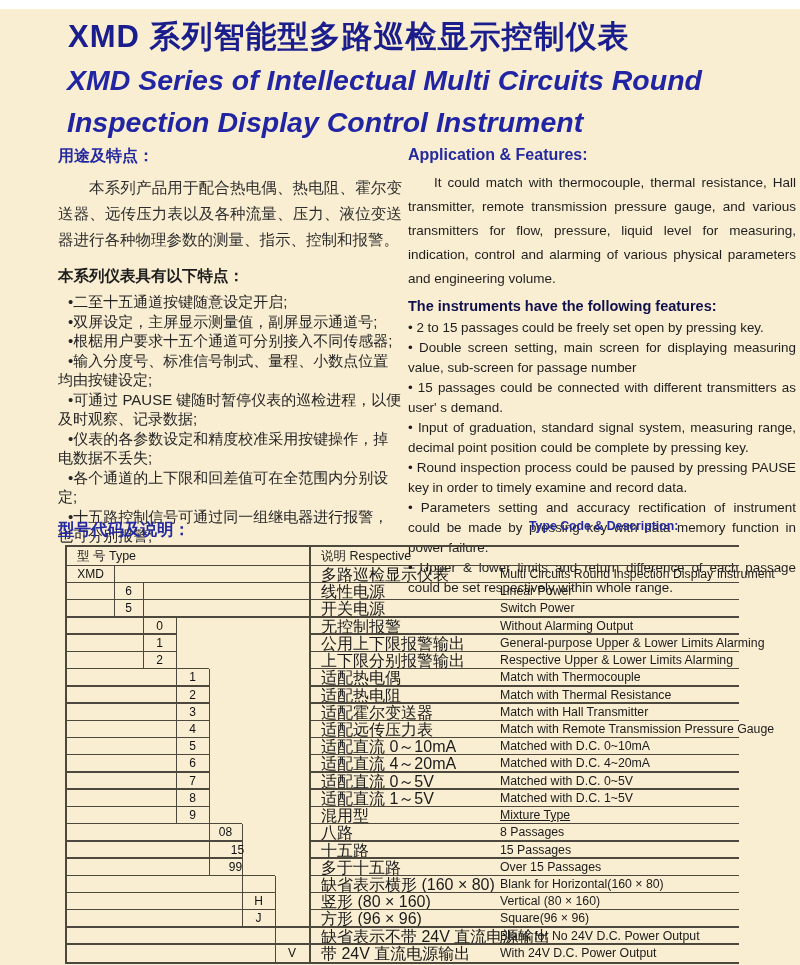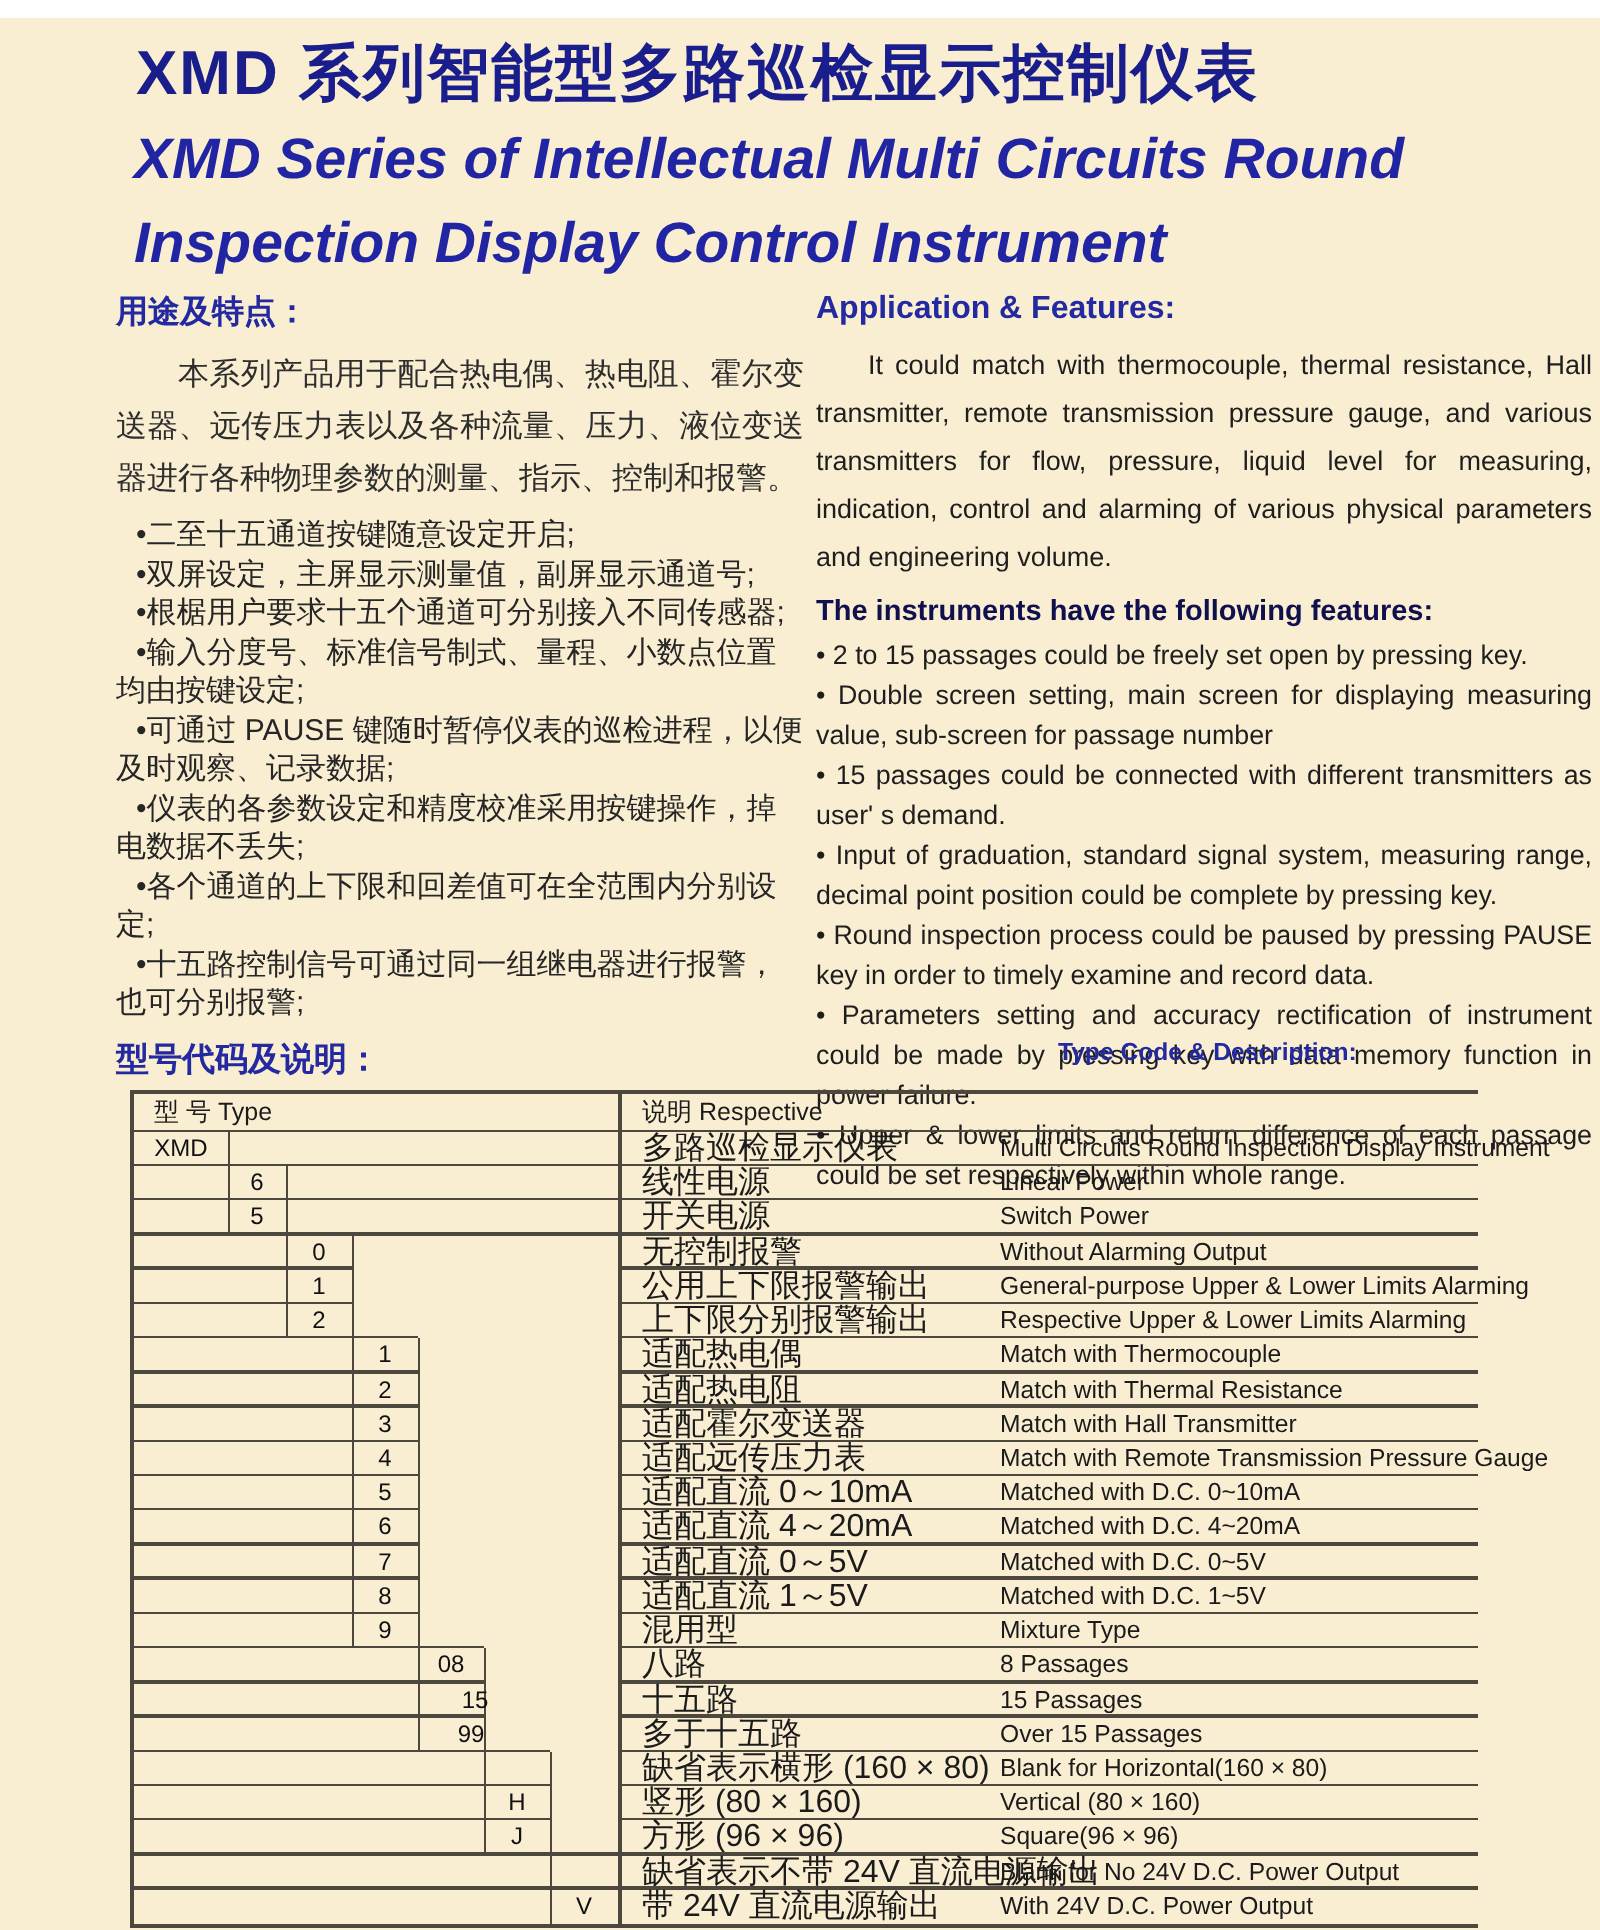--- a/index.html
+++ b/index.html
@@ -38,20 +38,21 @@
 
 <div class="page">
   <div class="topstrip"></div>
 
   <div class="title-zh">XMD 系列智能型多路巡检显示控制仪表</div>
   <div class="title-en">XMD Series of Intellectual Multi Circuits Round Inspection Display Control Instrument</div>
 
   <div class="col-left">
     <div class="h-blue">用途及特点：</div>
     <div class="intro-zh">本系列产品用于配合热电偶、热电阻、霍尔变送器、远传压力表以及各种流量、压力、液位变送器进行各种物理参数的测量、指示、控制和报警。</div>
+    <div class="h-dark">本系列仪表具有以下特点：</div>
     <div class="feat-zh" id="feat-zh">
         <div>•二至十五通道按键随意设定开启;</div>
         <div>•双屏设定，主屏显示测量值，副屏显示通道号;</div>
         <div>•根椐用户要求十五个通道可分别接入不同传感器;</div>
         <div>•输入分度号、标准信号制式、量程、小数点位置均由按键设定;</div>
         <div>•可通过 PAUSE 键随时暂停仪表的巡检进程，以便及时观察、记录数据;</div>
         <div>•仪表的各参数设定和精度校准采用按键操作，掉电数据不丢失;</div>
         <div>•各个通道的上下限和回差值可在全范围内分别设定;</div>
         <div>•十五路控制信号可通过同一组继电器进行报警，也可分别报警;</div>
       </div>
@@ -206,21 +207,21 @@
         <span class="zh" style="line-height: 17.22px;">适配直流 1～5V</span>
         <span class="en" style="line-height: 17.22px;">Matched with D.C. 1~5V</span>
         <div class="hline" style="left: 0px; width: 142px;"></div>
         <div class="hline" style="left: 242px; width: 430px;"></div>
       </div>
       <div class="trow" style="height: 17.22px;">
         <div class="vline" style="left: 109px;"></div>
         <div class="vline" style="left: 142px;"></div>
         <span class="code" style="left: 109px; width: 33px; line-height: 17.22px;">9</span>
         <span class="zh" style="line-height: 17.22px;">混用型</span>
-        <span class="en" style="line-height: 17.22px;">Mixture Type</span>
+        <span class="en" style="line-height: 17.22px; text-decoration: underline;">Mixture Type</span>
         <div class="hline" style="left: 0px; width: 175px;"></div>
         <div class="hline" style="left: 242px; width: 430px;"></div>
       </div>
       <div class="trow" style="height: 17.22px;">
         <div class="vline" style="left: 142px;"></div>
         <div class="vline" style="left: 175px;"></div>
         <span class="code" style="left: 142px; width: 33px; line-height: 17.22px;">08</span>
         <span class="zh" style="line-height: 17.22px;">八路</span>
         <span class="en" style="line-height: 17.22px;">8 Passages</span>
         <div class="hline" style="left: 0px; width: 175px;"></div>

